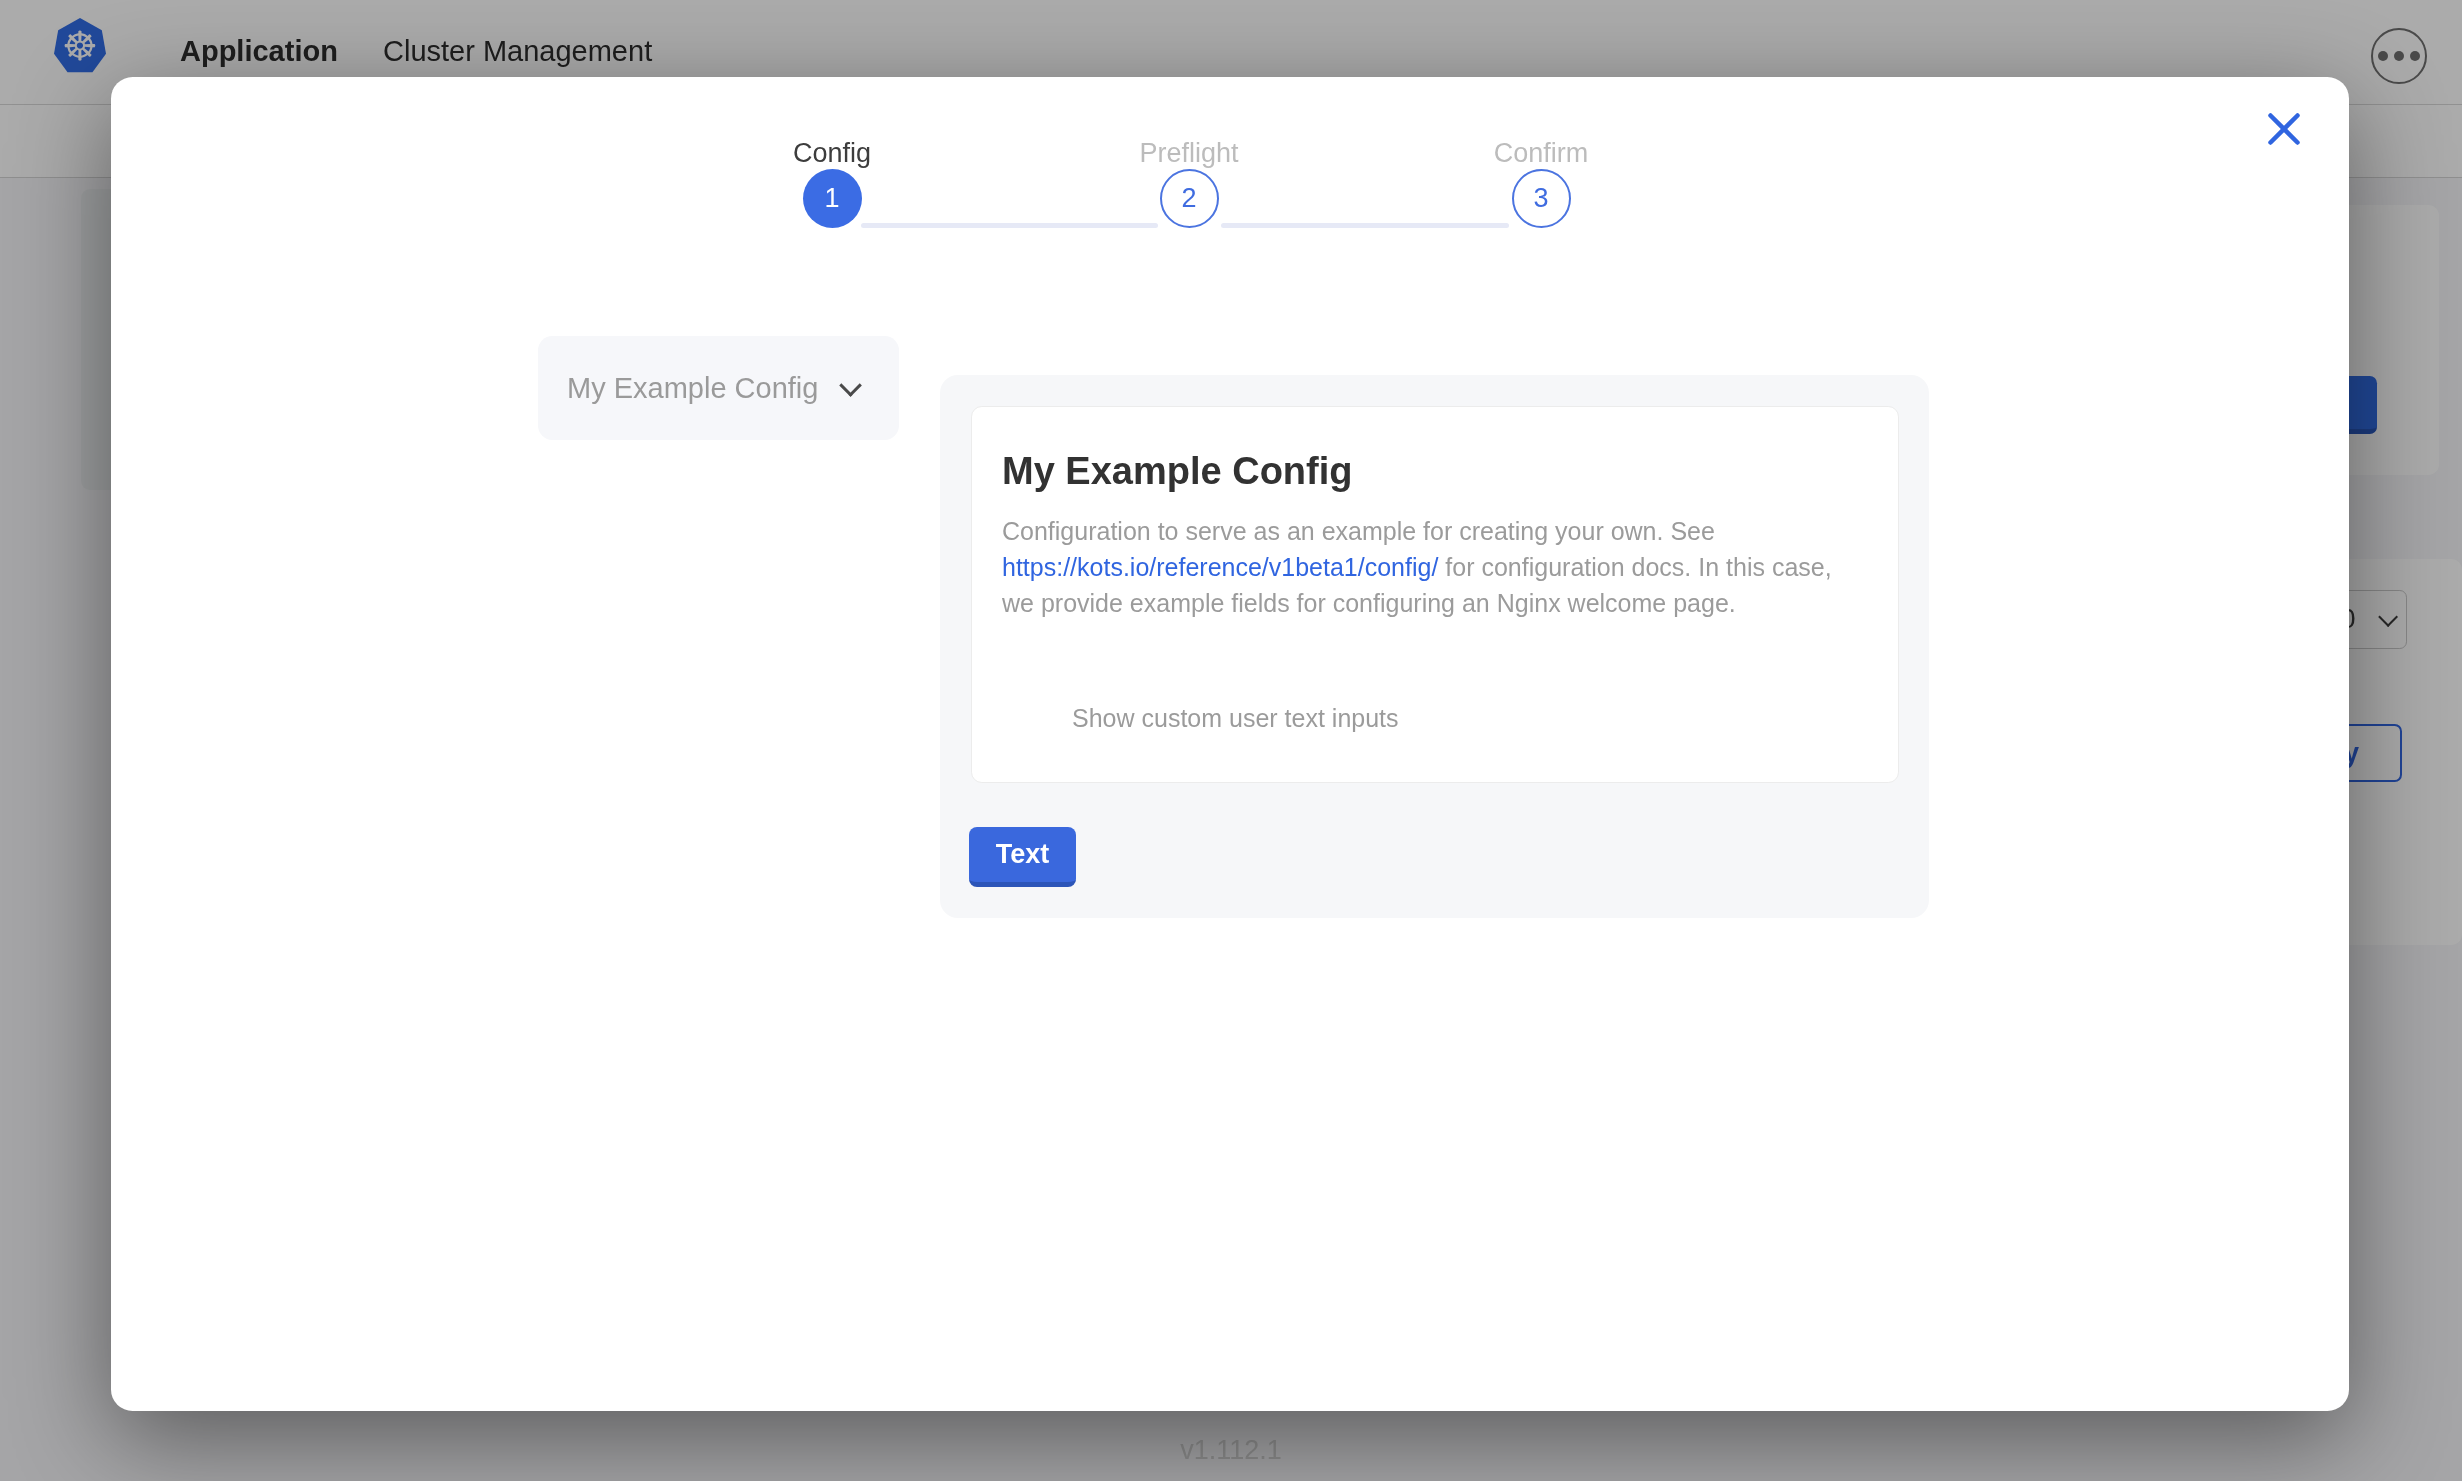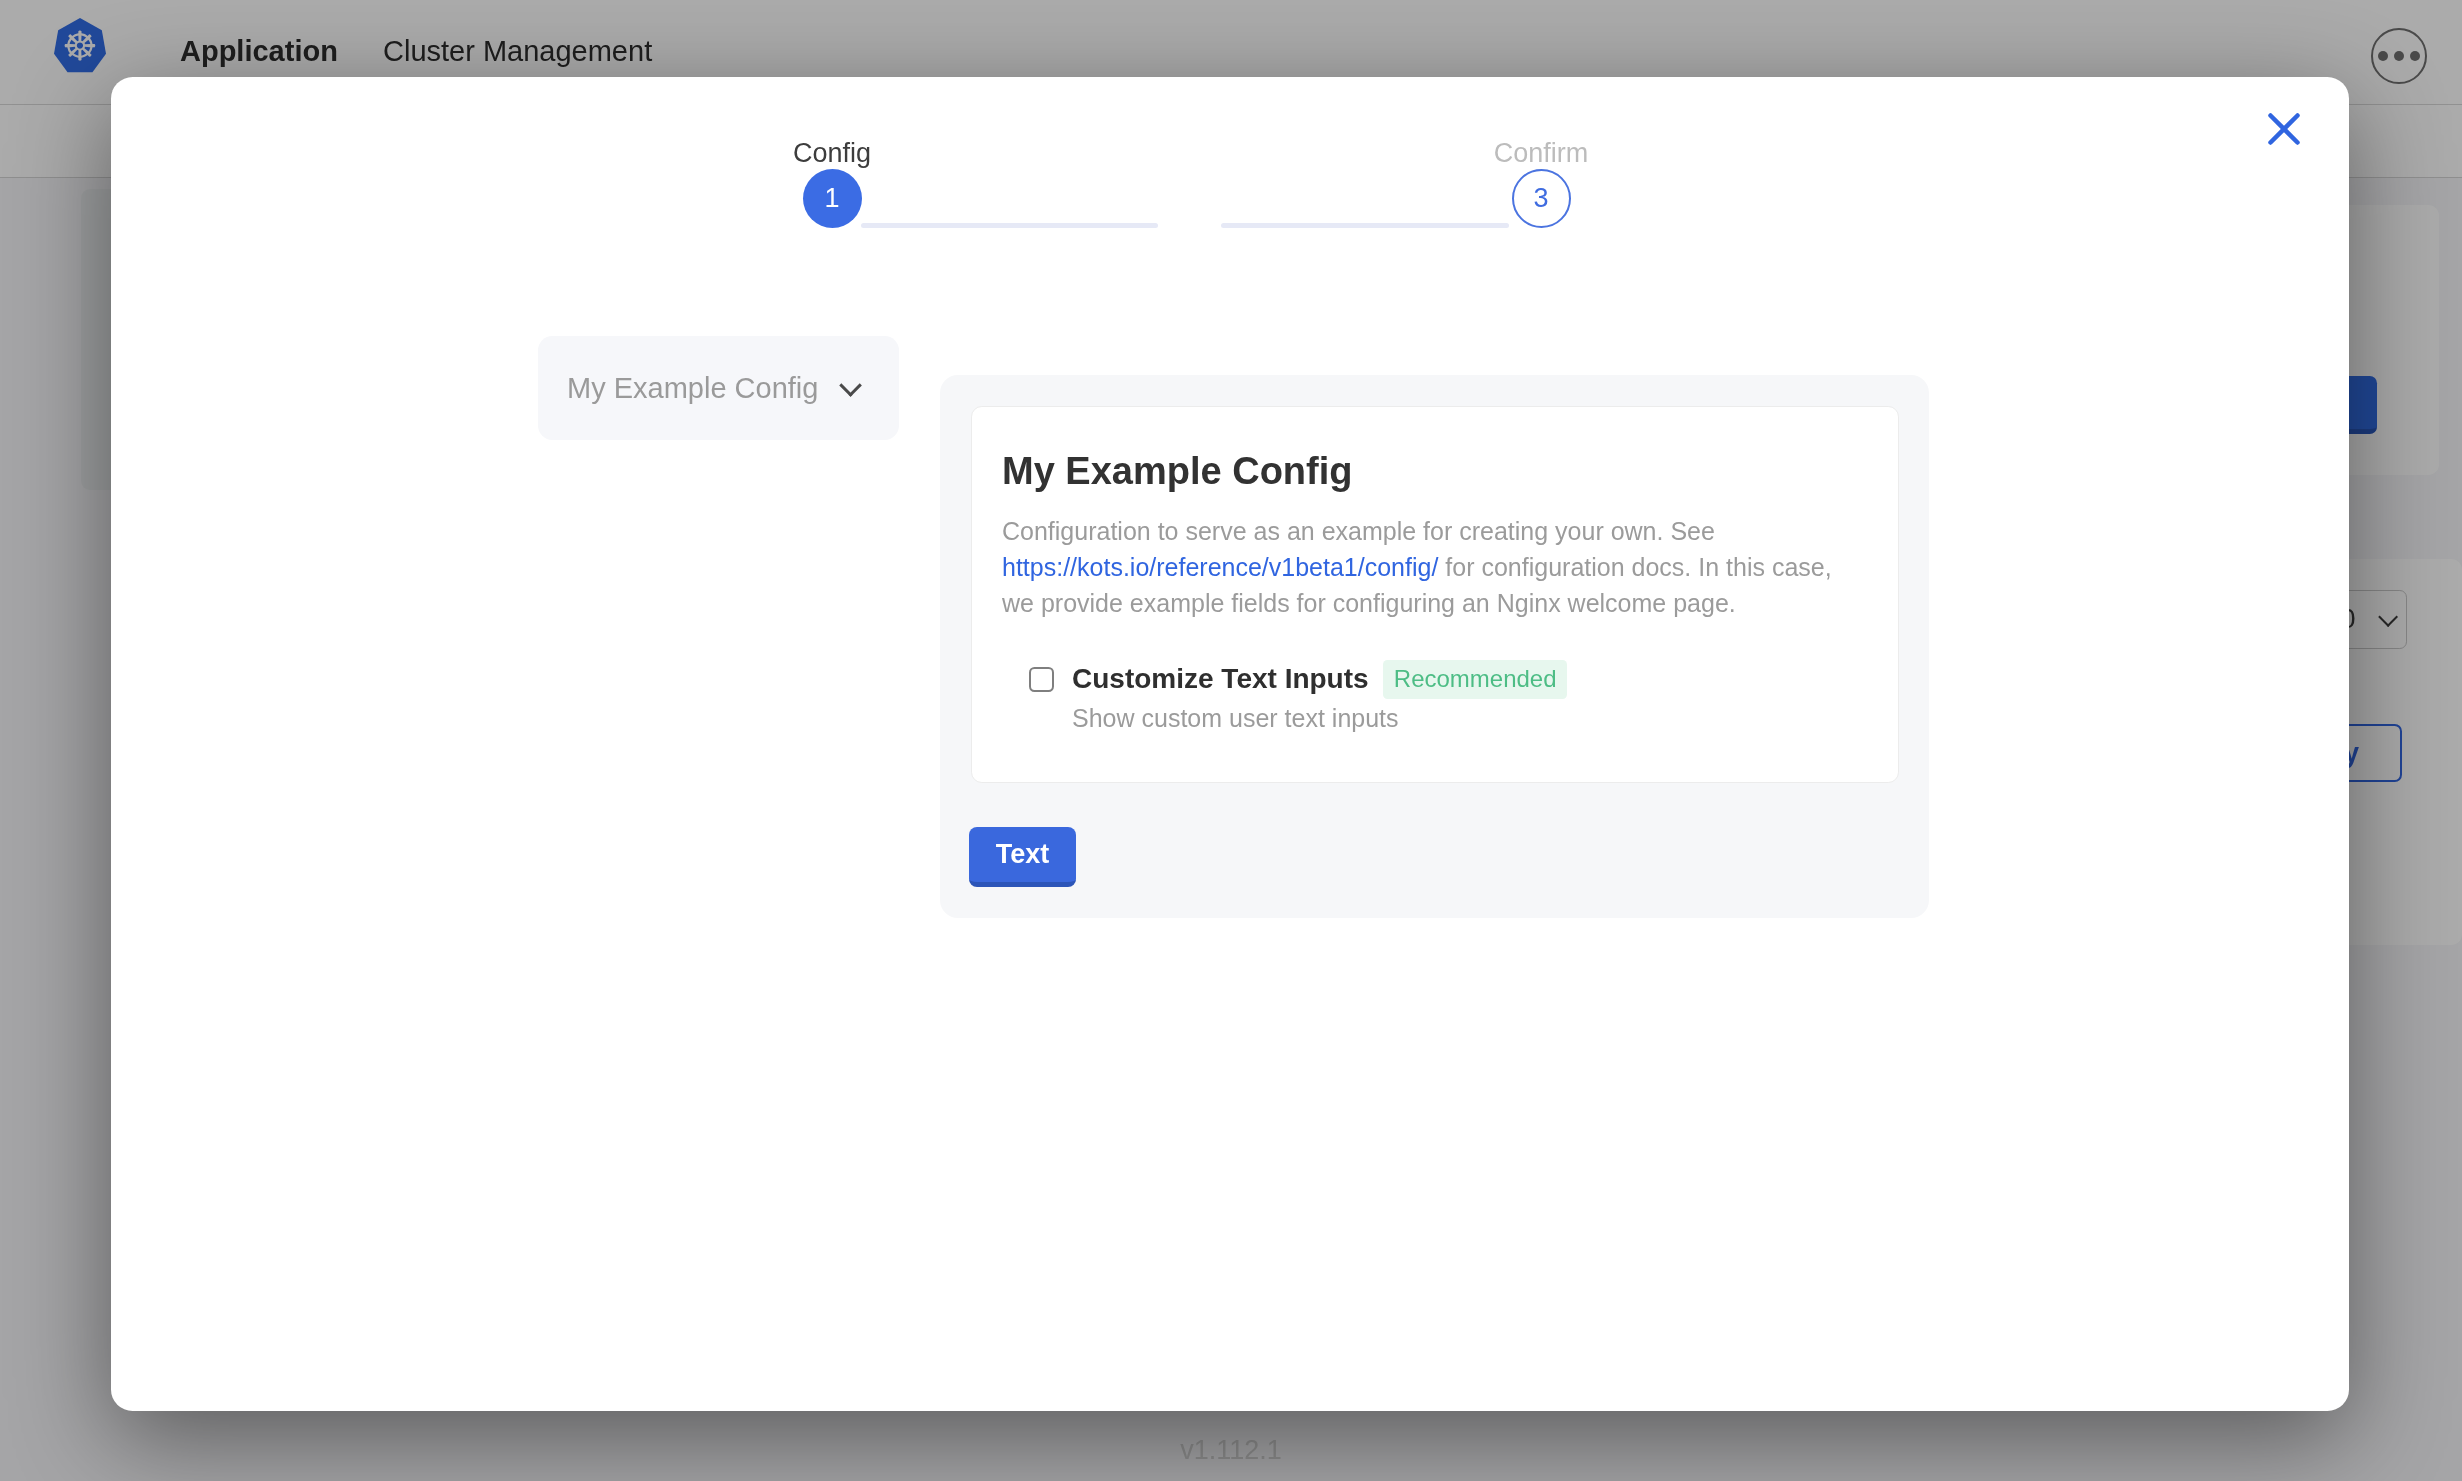--- a/index.html
+++ b/index.html
@@ -144,44 +144,43 @@
       </svg>
     </div>
 
     <div class="step-line" style="left:750px; width:297px;"></div>
     <div class="step-line" style="left:1110px; width:288px;"></div>
 
     <div class="step active" style="left:586px;">
       <div class="lbl">Config</div>
       <div class="circ">1</div>
     </div>
+    <div class="step future" style="left:943px;">
+      <div class="lbl">Preflight</div>
+      <div class="circ">2</div>
+    </div>
     <div class="step future" style="left:1295px;">
       <div class="lbl">Confirm</div>
       <div class="circ">3</div>
     </div>
 
     <div class="group-pill">
       <span class="txt">My Example Config</span>
       <span class="chev2"></span>
     </div>
 
     <div class="panel">
       <div class="card">
         <h2>My Example Config</h2>
         <div class="desc">
           <span>Configuration to serve as an example for creating your own. See</span><br>
           <a>https://kots.io/reference/v1beta1/config/</a><span> for configuration docs. In this case,</span><br>
           <span>we provide example fields for configuring an Nginx welcome page.</span>
         </div>
 
-        <div class="chk-row">
-          <input type="checkbox" class="chk-box" id="chk" style="">
-          <label for="chk" class="chk-lbl">Customize Text Inputs</label>
-          <span class="chk-badge">Recommended</span>
-        </div>
         <div class="chk-help">Show custom user text inputs</div>
       </div>
 
       <button class="next-btn">Text</button>
     </div>
   </div>
 </div>
 
 
 </body></html>

